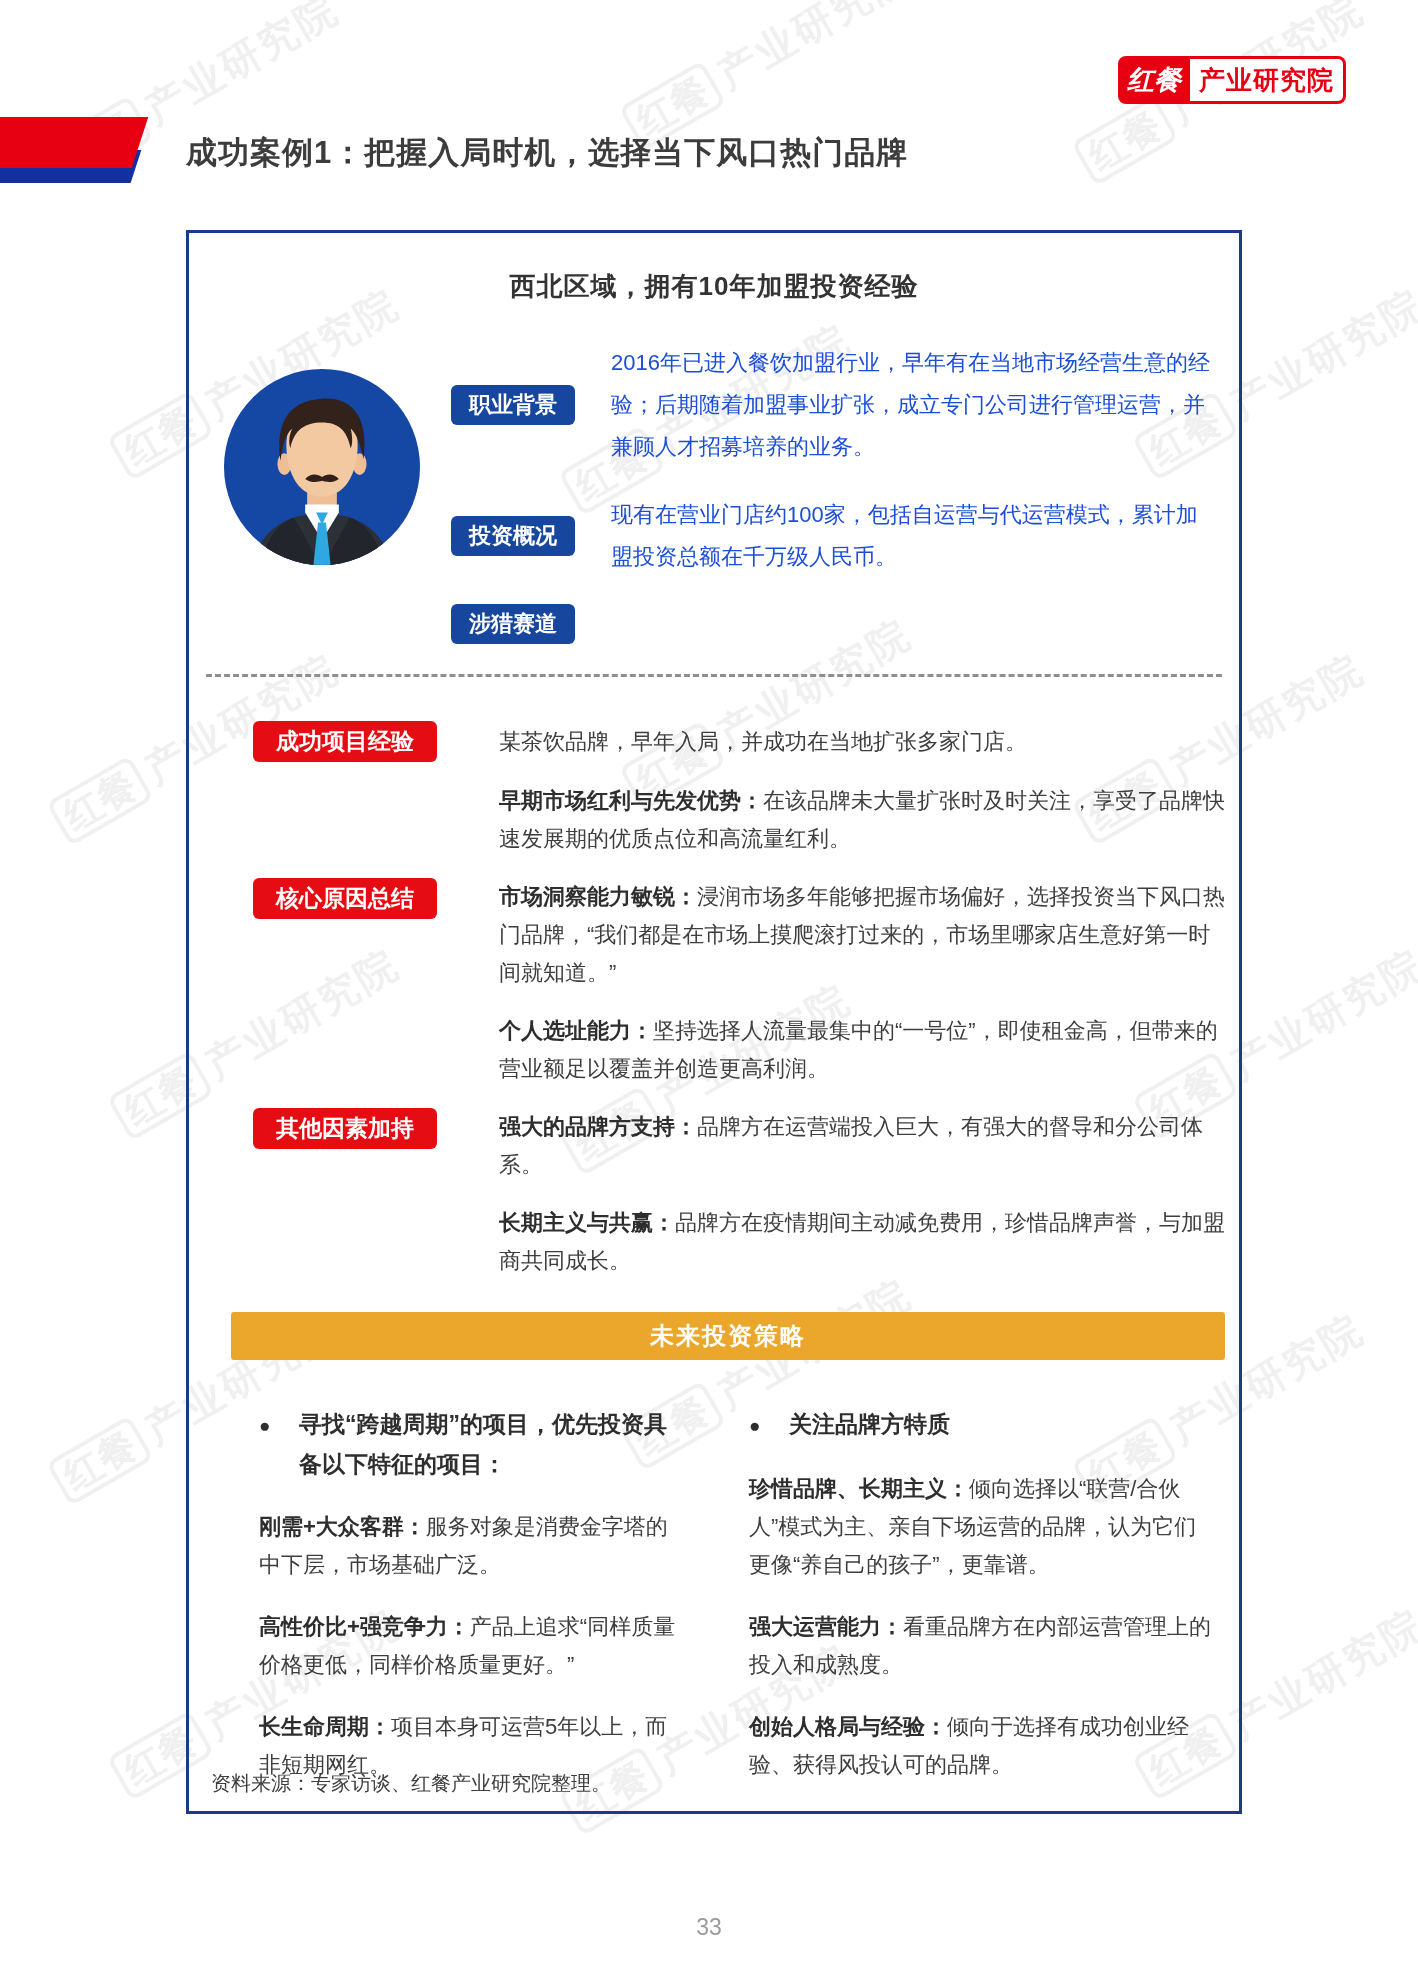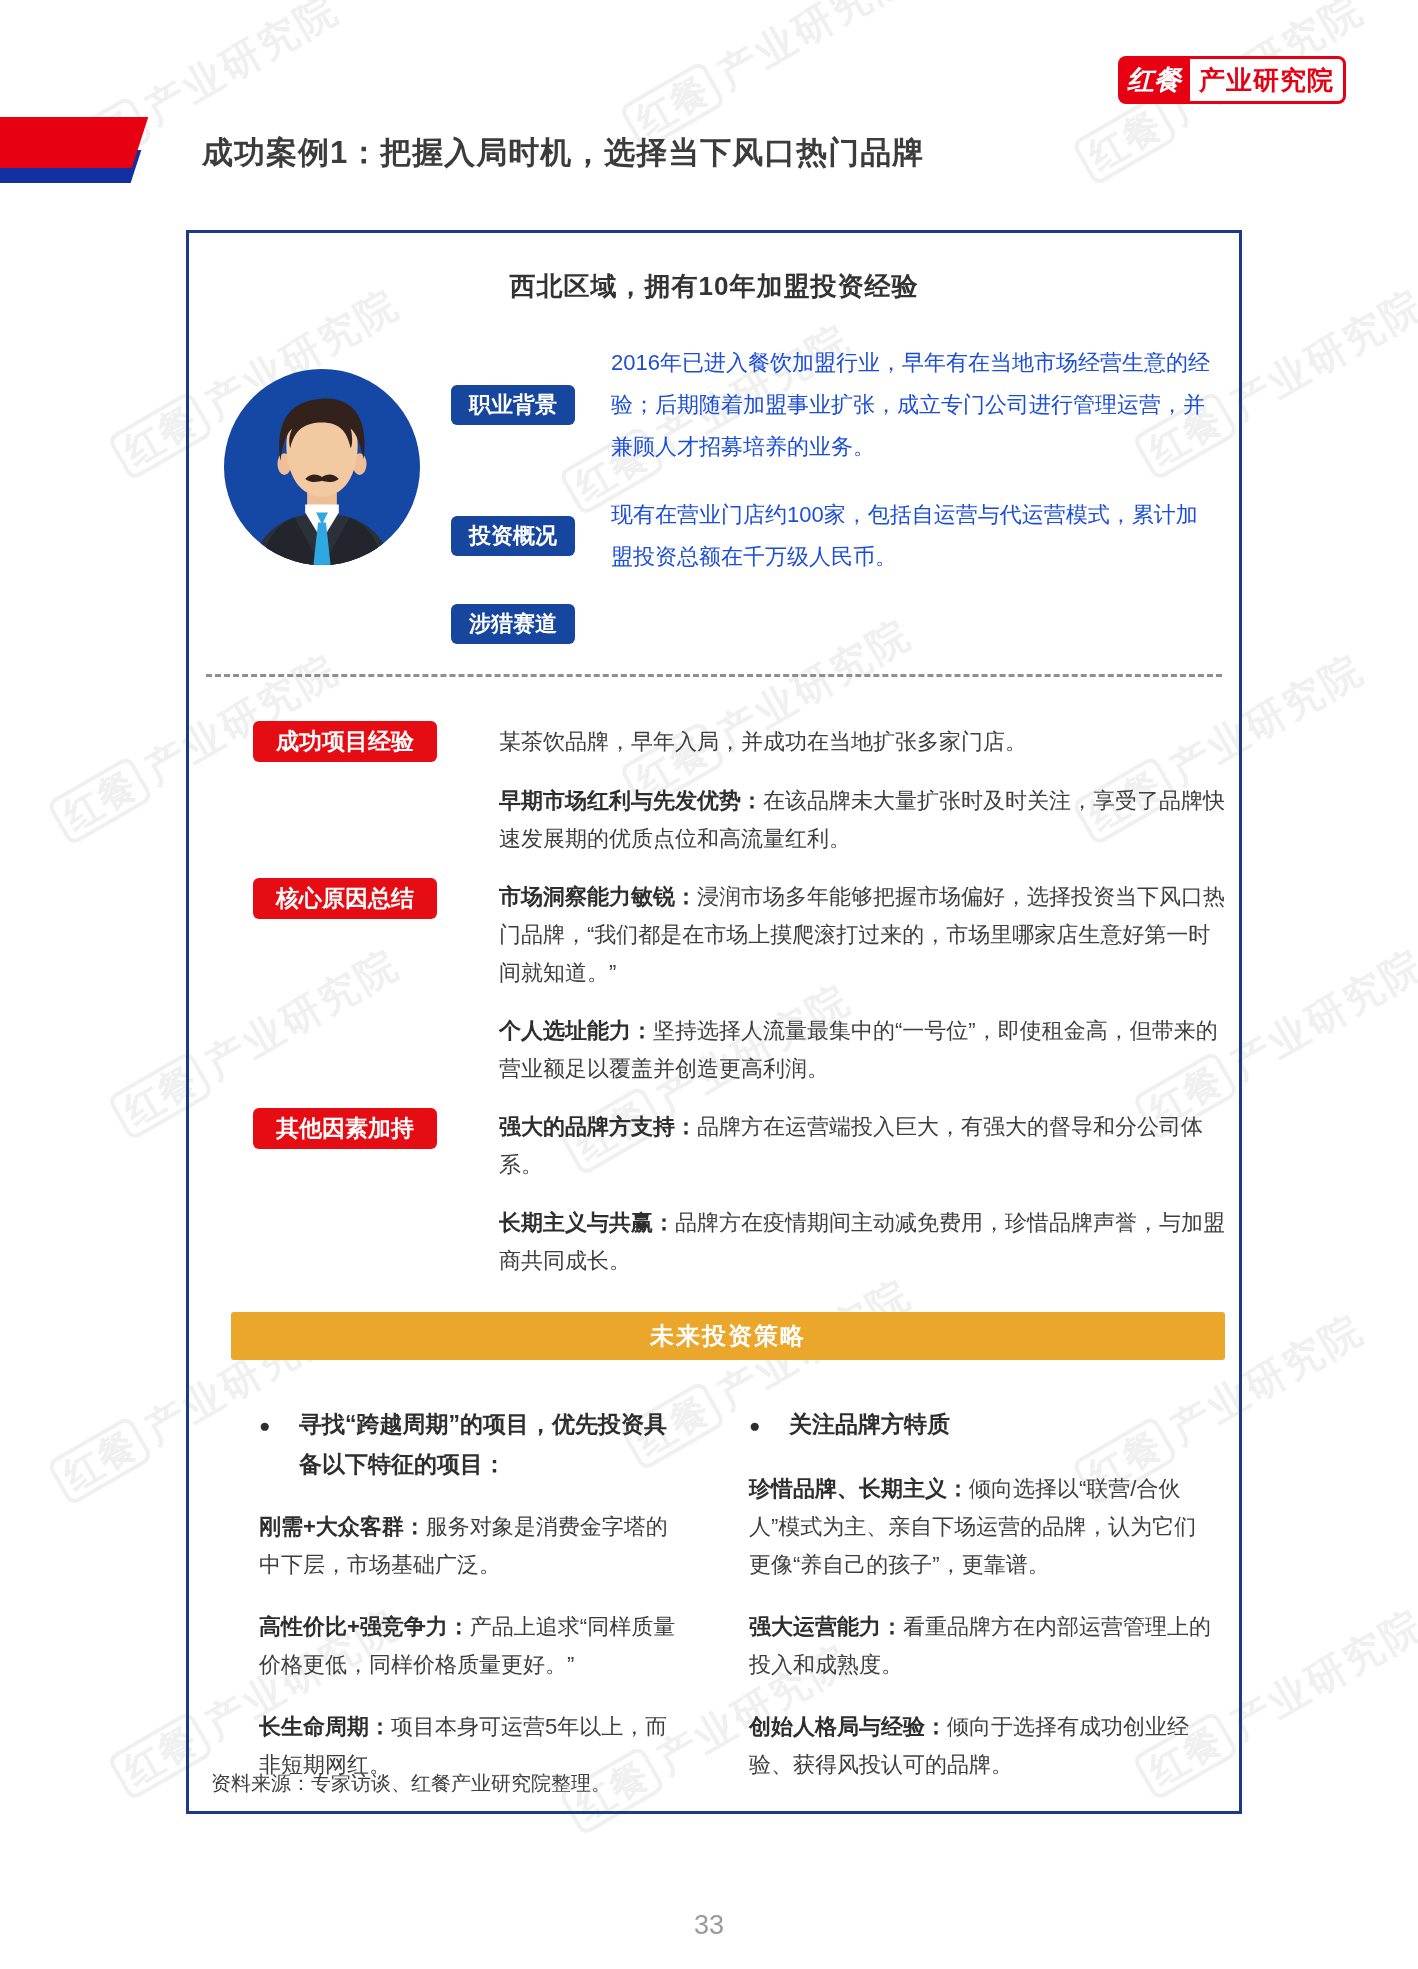--- a/index.html
+++ b/index.html
@@ -22,21 +22,21 @@
              display:flex;align-items:center;padding:0 9px;border-radius:8px 0 0 8px;}
   .logo-right{background:#fff;border:3px solid #e60012;border-left:none;color:#e60012;
               font-weight:bold;font-size:26px;display:flex;align-items:center;padding:0 9px;
               border-radius:0 8px 8px 0;letter-spacing:1px;}
 
   
   .deco-blue{position:absolute;left:-34px;top:150px;width:170px;height:33px;background:#1230a0;
              transform:skewX(-18deg);z-index:2;}
   .deco-red{position:absolute;left:-38px;top:117px;width:178px;height:51px;background:#e60012;
             transform:skewX(-18deg);z-index:3;}
-  .page-title{position:absolute;left:202px;top:111px;font-size:31px;font-weight:bold;
+  .page-title{position:absolute;left:186px;top:111px;font-size:31px;font-weight:bold;
               color:#3c3c3c;letter-spacing:1px;z-index:3;}
 
   
   .card{position:absolute;left:186px;top:230px;width:1056px;height:1584px;
         border:3px solid #1b3a87;box-sizing:border-box;z-index:2;display:flex;
         flex-direction:column;overflow:hidden;}
   .card-title{margin-top:36px;text-align:center;font-size:26px;font-weight:bold;color:#333;
               letter-spacing:1px;}
 
   .profile{display:flex;margin:38px 26px 0 34px;gap:30px;align-items:flex-start;}
@@ -69,21 +69,21 @@
   .col-right{flex:1;}
   .bullet-head{display:flex;font-weight:bold;font-size:23px;color:#2e2e2e;line-height:40px;}
   .dot{width:40px;flex-shrink:0;}
   .dot::before{content:"●";font-size:19px;}
   .bh-text{flex:1;}
   .sitem{font-size:22px;line-height:38px;color:#3e3e3e;margin:24px 0 0 0;}
 
   .source{position:absolute;left:22px;bottom:14px;font-size:20px;color:#3e3e3e;}
 
   .page-number{position:absolute;left:0;right:0;bottom:28px;text-align:center;
-               color:#9a9a9a;font-size:27px;z-index:3;}
+               color:#9a9a9a;font-size:23px;z-index:3;}
 </style>
 </head>
 <body>
 
 <div class="page">
 
   <div class="wm-layer">
     <div class="wm">
         <span class="wm-box">红餐</span>
         <span class="wm-text">产业研究院</span>

